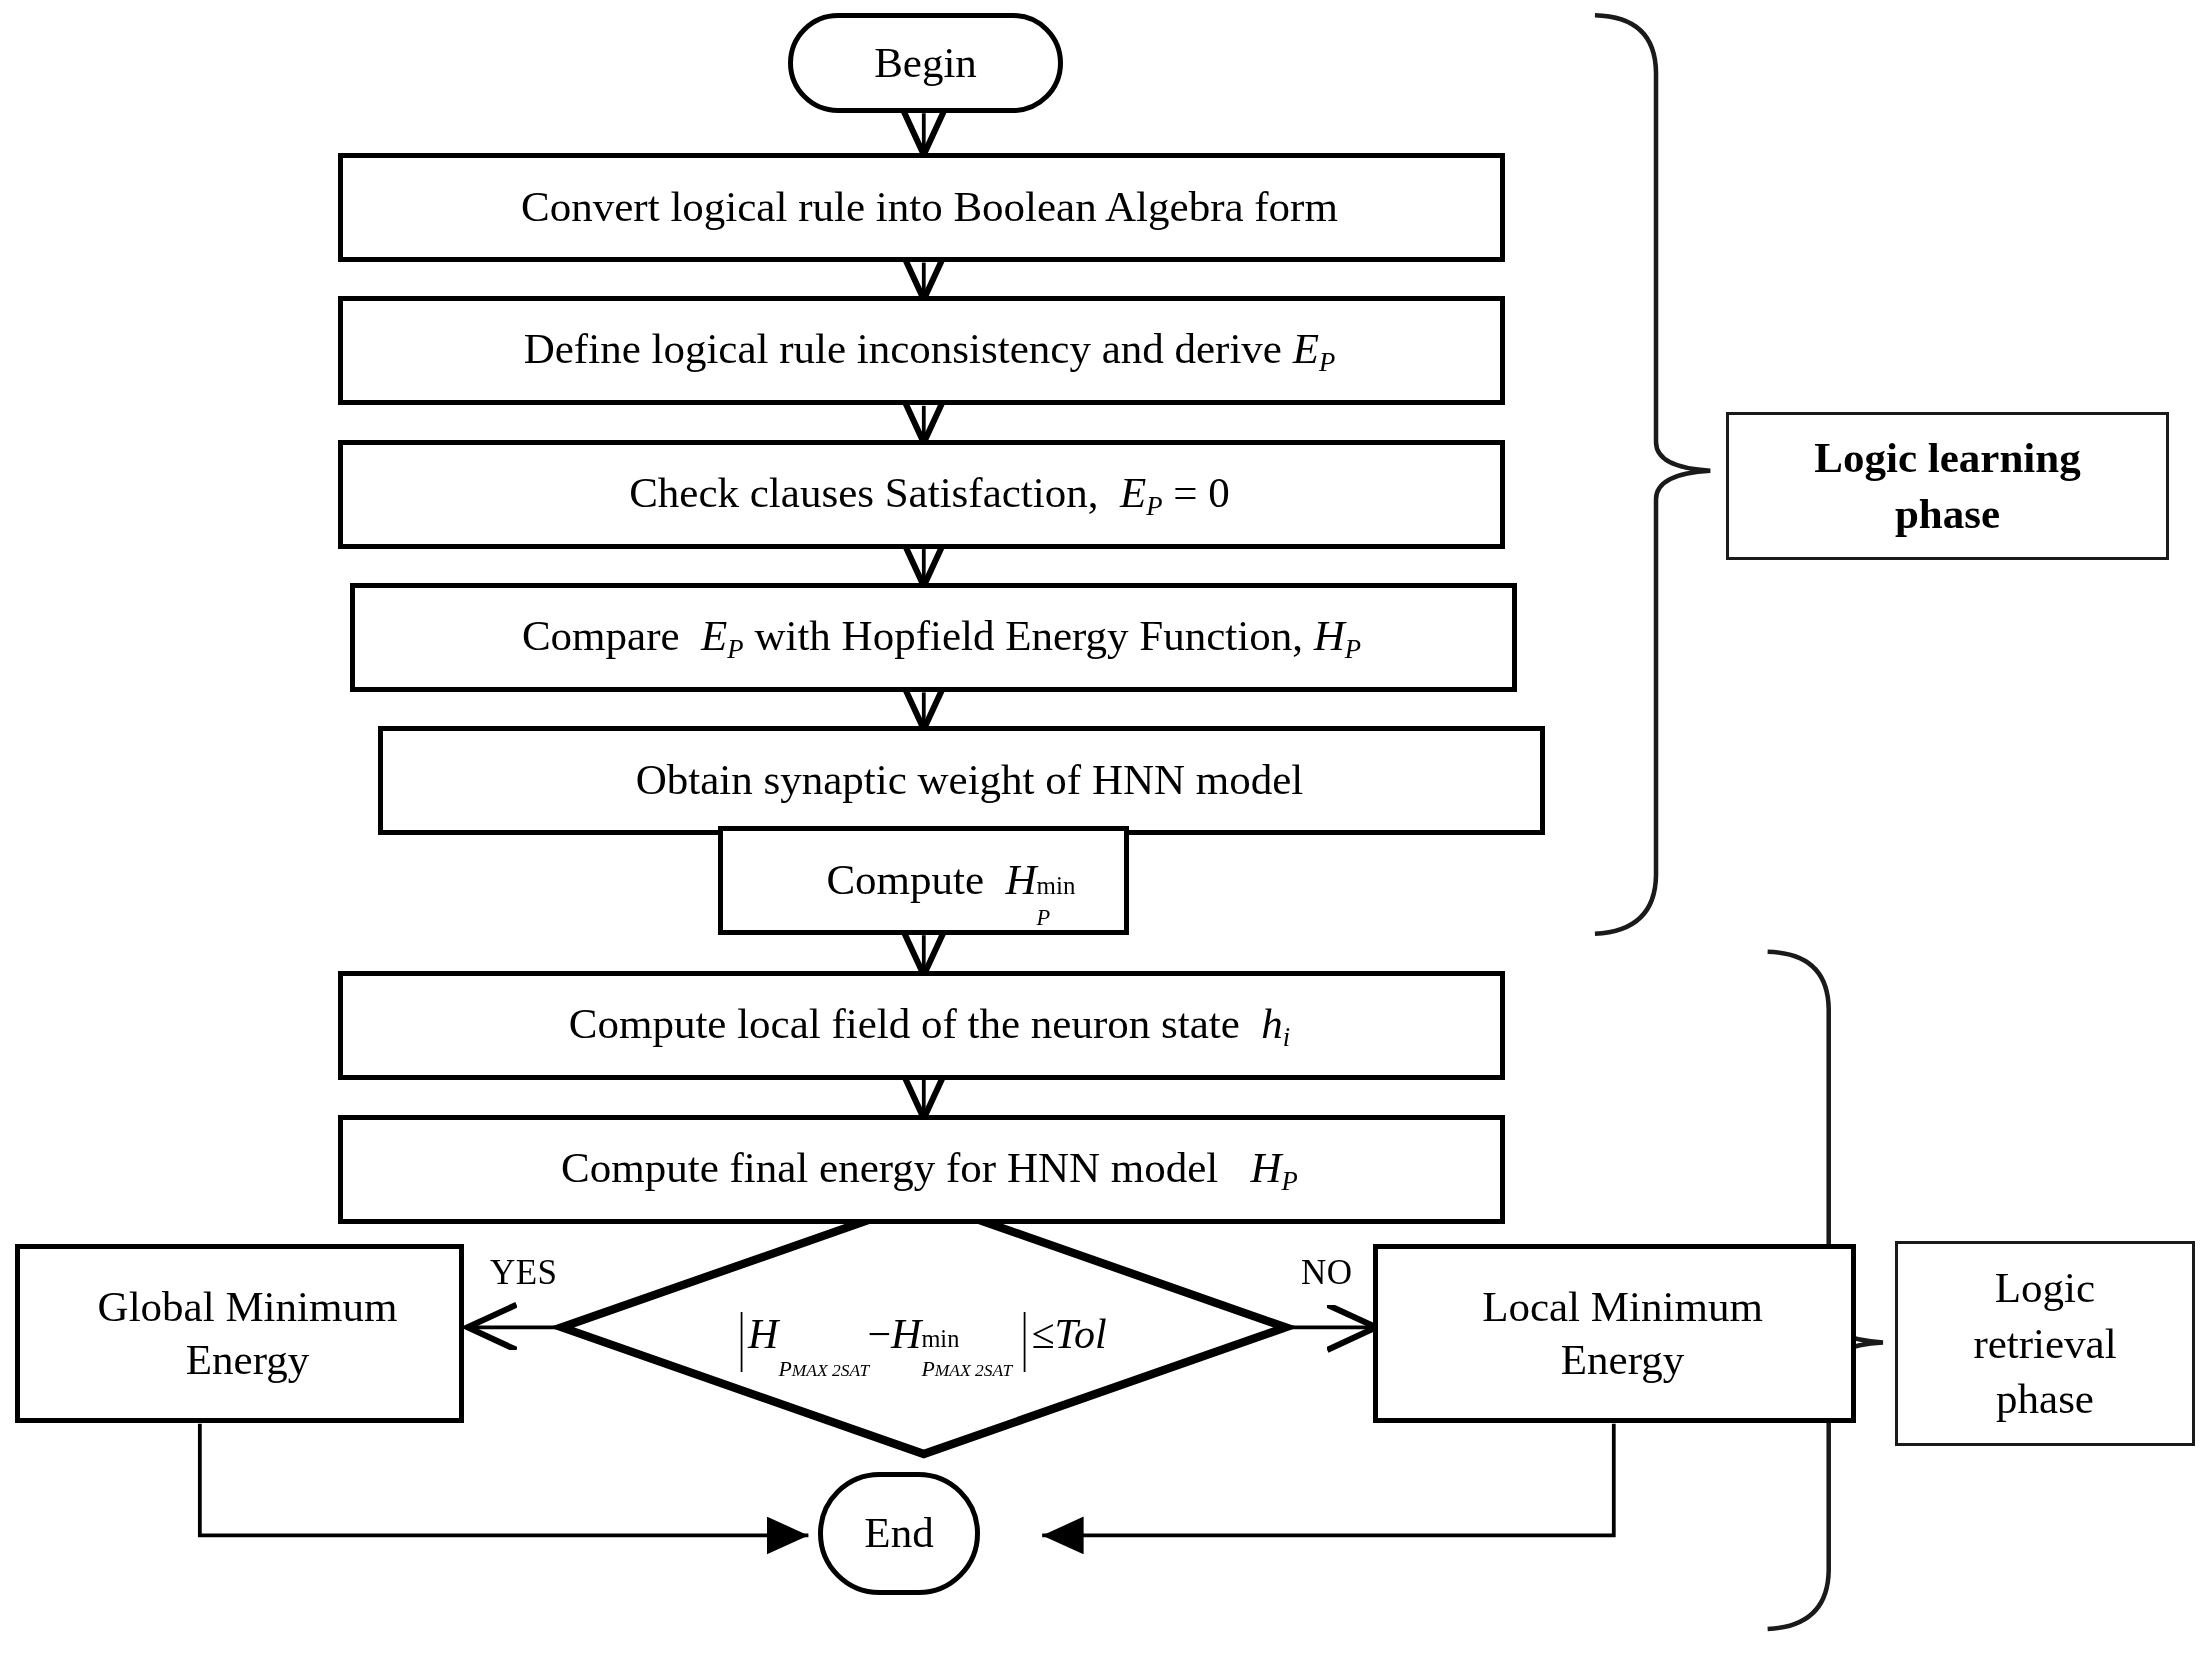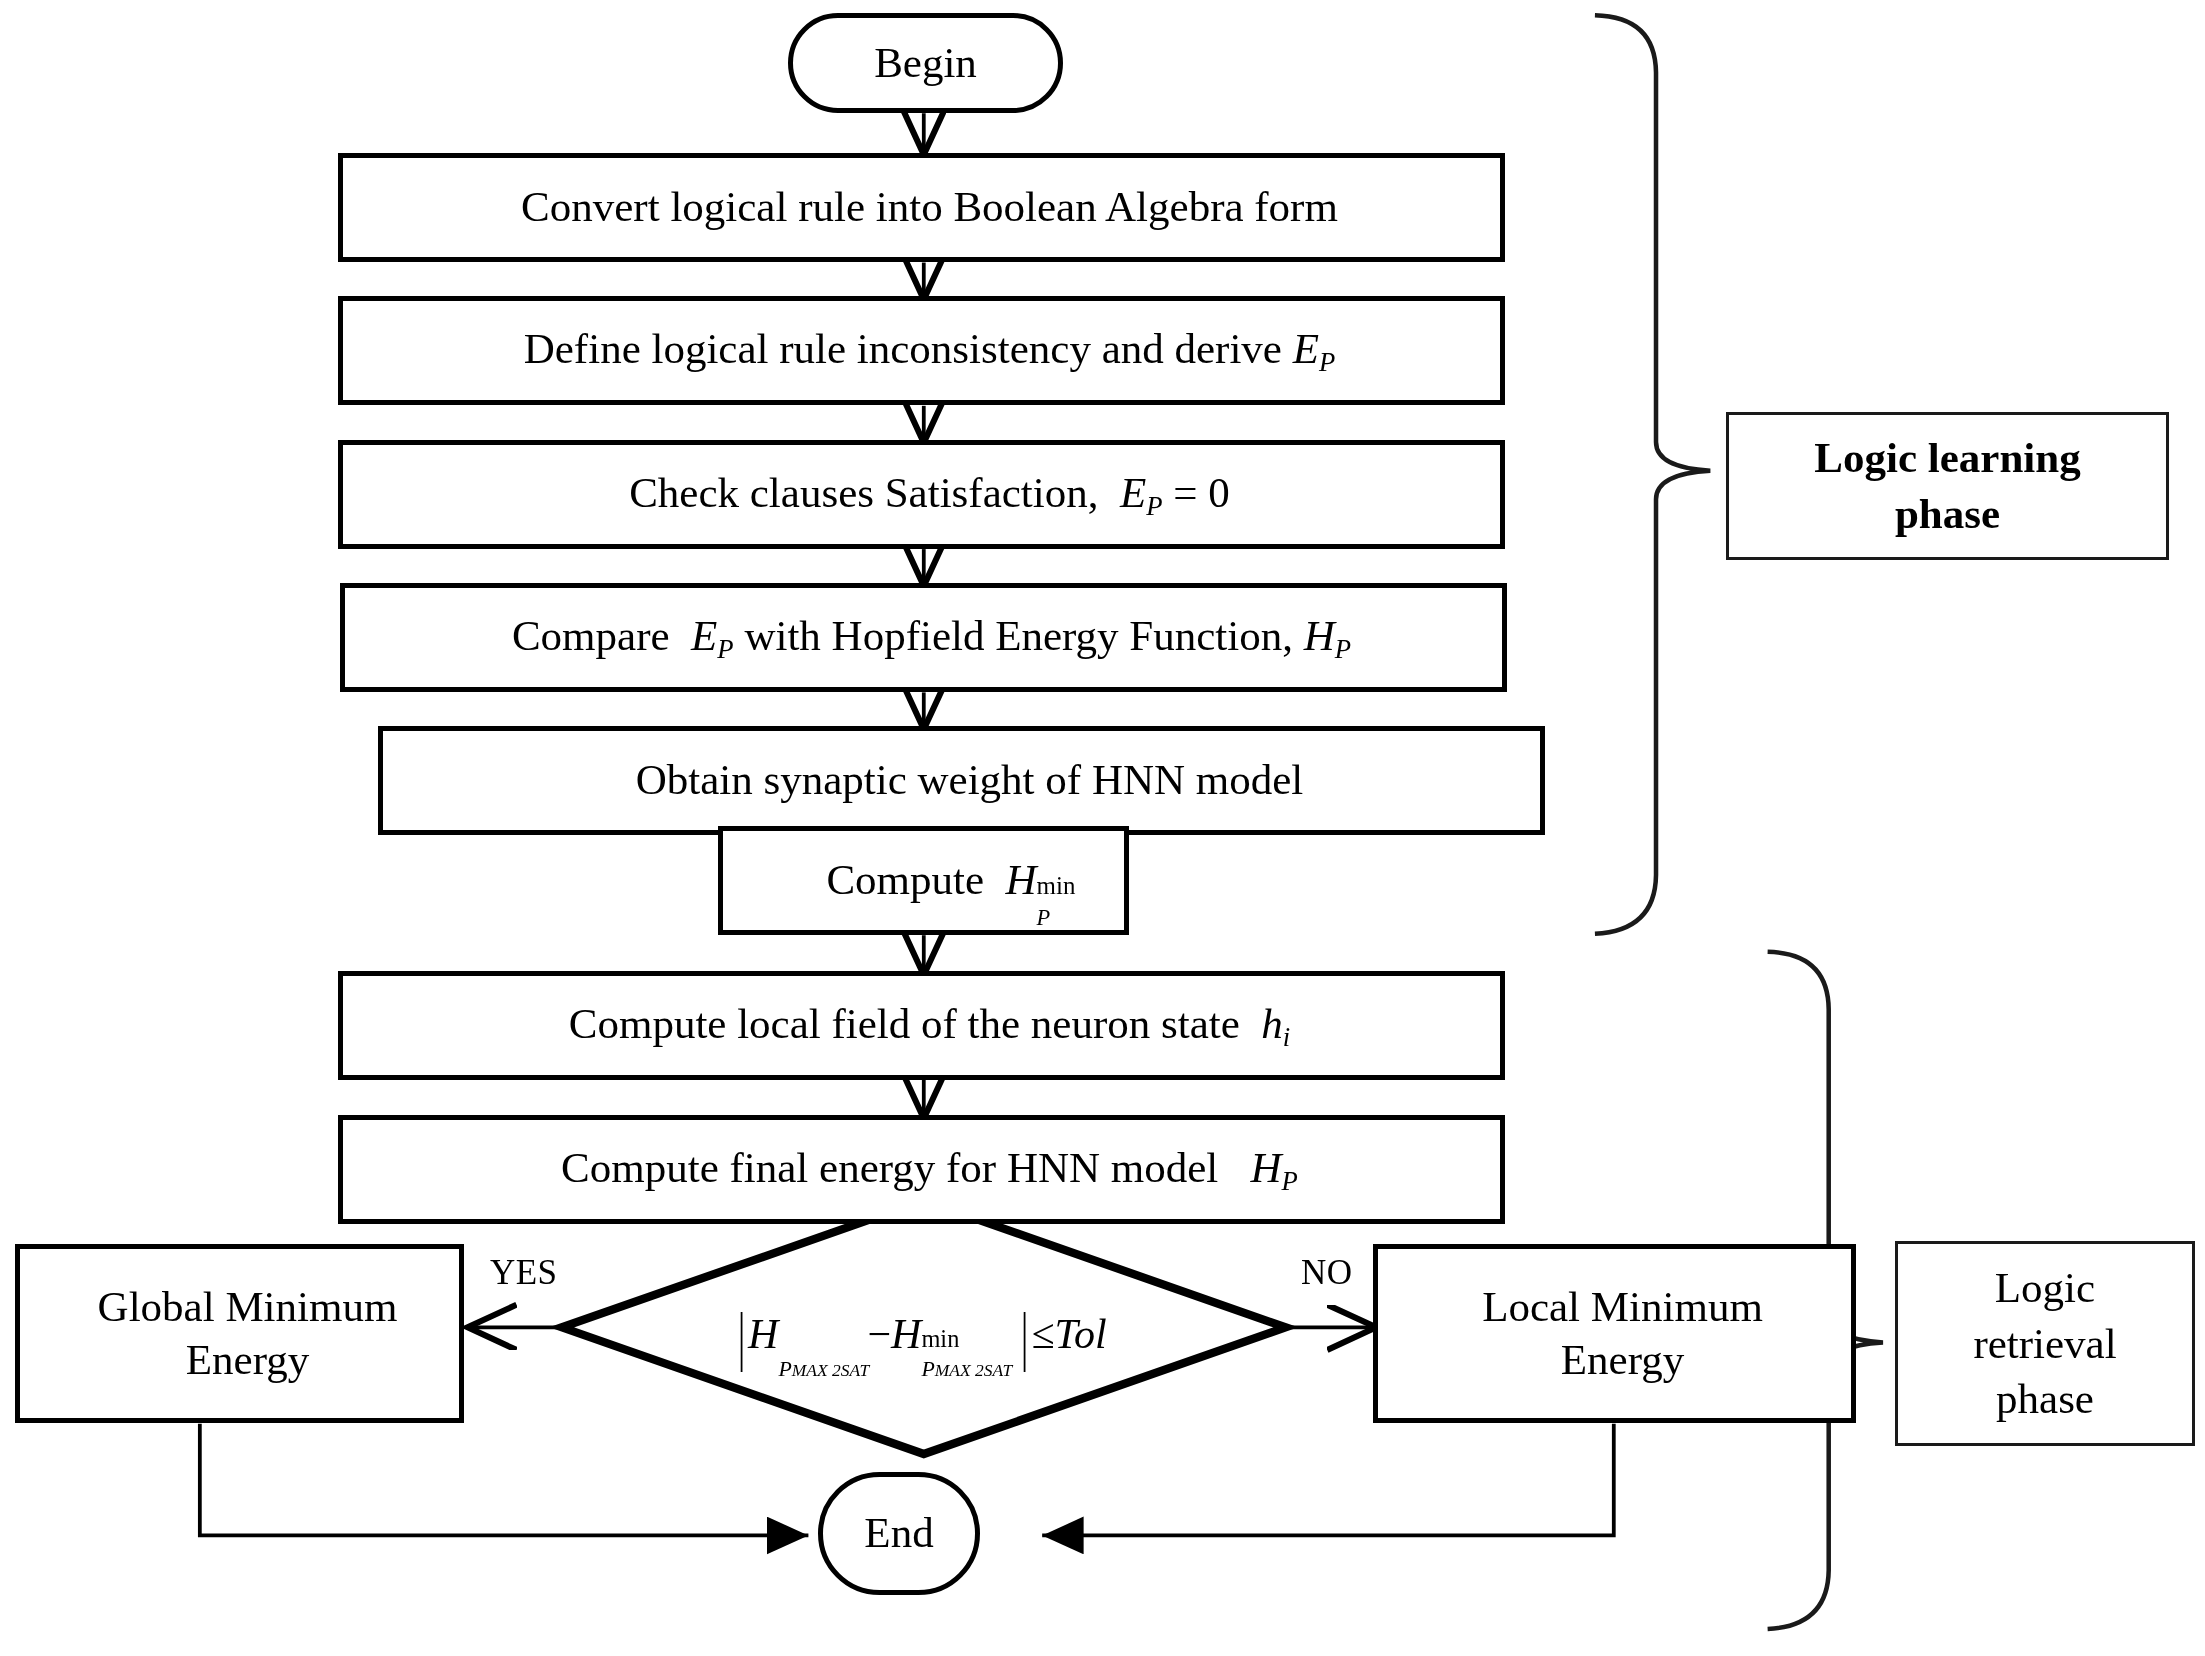--- a/index.html
+++ b/index.html
@@ -148,21 +148,21 @@
   </div>
 
   <div class="node proc" style="left:338px;top:440px;width:1167px;height:109px;">
     <span class="nowrap">
       <span>Check clauses Satisfaction,</span>&nbsp;
       <span class="mi">E</span><span class="sub">P</span>
       <span>= 0</span>
     </span>
   </div>
 
-  <div class="node proc" style="left:340px;top:583px;width:1167px;height:109px;">
+  <div class="node proc" style="left:350px;top:583px;width:1167px;height:109px;">
     <span class="nowrap">
       <span>Compare</span>&nbsp;
       <span class="mi">E</span><span class="sub">P</span>
       <span>with Hopfield Energy Function,</span>
       <span class="mi">H</span><span class="sub">P</span>
     </span>
   </div>
 
   <div class="node proc" style="left:338px;top:726px;width:1167px;height:109px;margin-left:40px;">
     <span>Obtain synaptic weight of HNN model</span>

